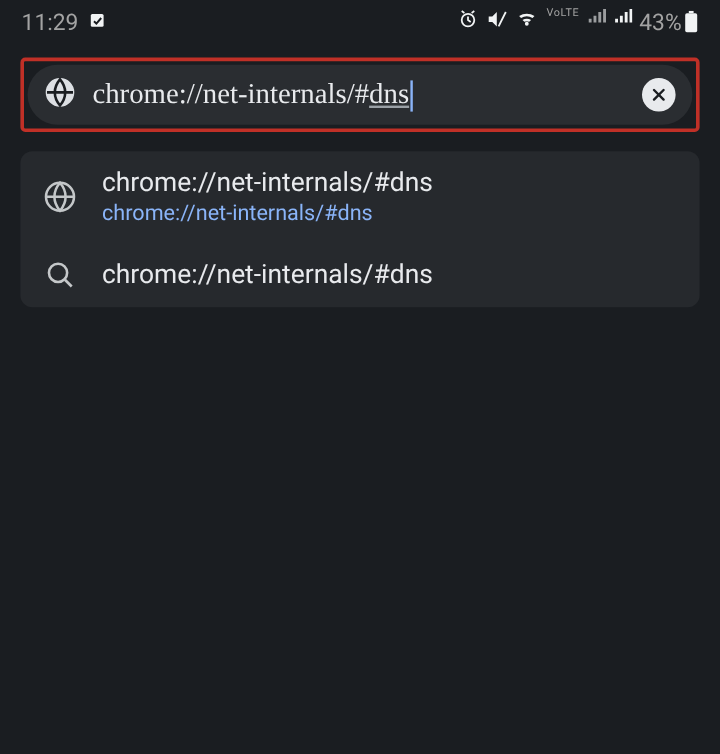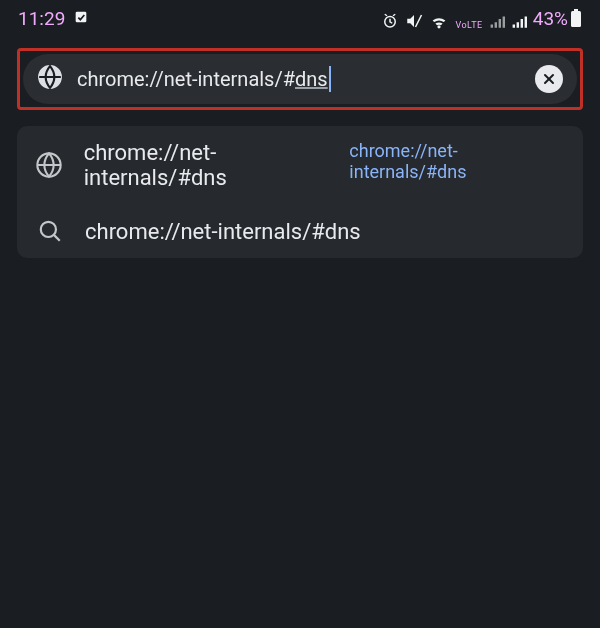--- a/index.html
+++ b/index.html
@@ -11,24 +11,24 @@
       color: #e8eaed;
       overflow: hidden;
     }
     .status-bar {
       height: 36px;
       display: flex;
       align-items: center;
       justify-content: space-between;
       padding: 0 18px;
       font-size: 19px;
-      color: #f0abfc;
+      color: #a3a3a3;
     }
     .status-left { display: flex; align-items: center; gap: 8px; }
-    .status-right { display: flex; align-items: flex-end; gap: 6px; }
+    .status-right { display: flex; align-items: flex-start; gap: 6px; }
     .status-right .ri { display: inline-flex; align-items: center; }
     .status-right svg { display: block; }
     .battery-wrap { display: inline-flex; align-items: center; gap: 2px; }
     .lte { font-size: 9px; line-height: 9px; letter-spacing: 0.5px; }
 
     .url-bar {
       margin: 12px 17px 0 17px;
       border: 3px solid #c03027;
       border-radius: 4px;
       padding: 3px;
@@ -37,25 +37,26 @@
       background: #2a2d31;
       border-radius: 28px;
       height: 50px;
       display: flex;
       align-items: center;
       padding: 0 14px;
       gap: 14px;
     }
     .url-text {
       flex: 1;
-      font-size: 20px;
+      font-size: 24px;
       color: #e8eaed;
       white-space: nowrap;
       display: flex;
-      align-items: center;
+      align-items: flex-end;
+      font-family: Liberation Serif, serif;
     }
     .url-text .underlined { text-decoration: underline; text-decoration-color: #9aa0a6; }
     .caret {
       display: inline-block;
       width: 2px;
       height: 26px;
       background: #8ab4f8;
       vertical-align: middle;
       margin-left: 1px;
     }
@@ -75,21 +76,21 @@
       overflow: hidden;
     }
     .sugg-row {
       display: flex;
       align-items: center;
       gap: 20px;
       padding: 14px 18px;
     }
     .sugg-row + .sugg-row { border-top: 0; }
     .sugg-icon { width: 30px; display: flex; justify-content: center; color: #c4c7c9; }
-    .sugg-text { display: flex; flex-direction: row; gap: 2px; }
+    .sugg-text { display: flex; flex-direction: column; gap: 2px; }
     .sugg-title { font-size: 22px; color: #e8eaed; }
     .sugg-sub { font-size: 18px; color: #8ab4f8; }
   </style>
 </head>
 <body>
 
 <div class="status-bar">
   <div class="status-left">
     <span>11:29</span>
     <span class="ri">

